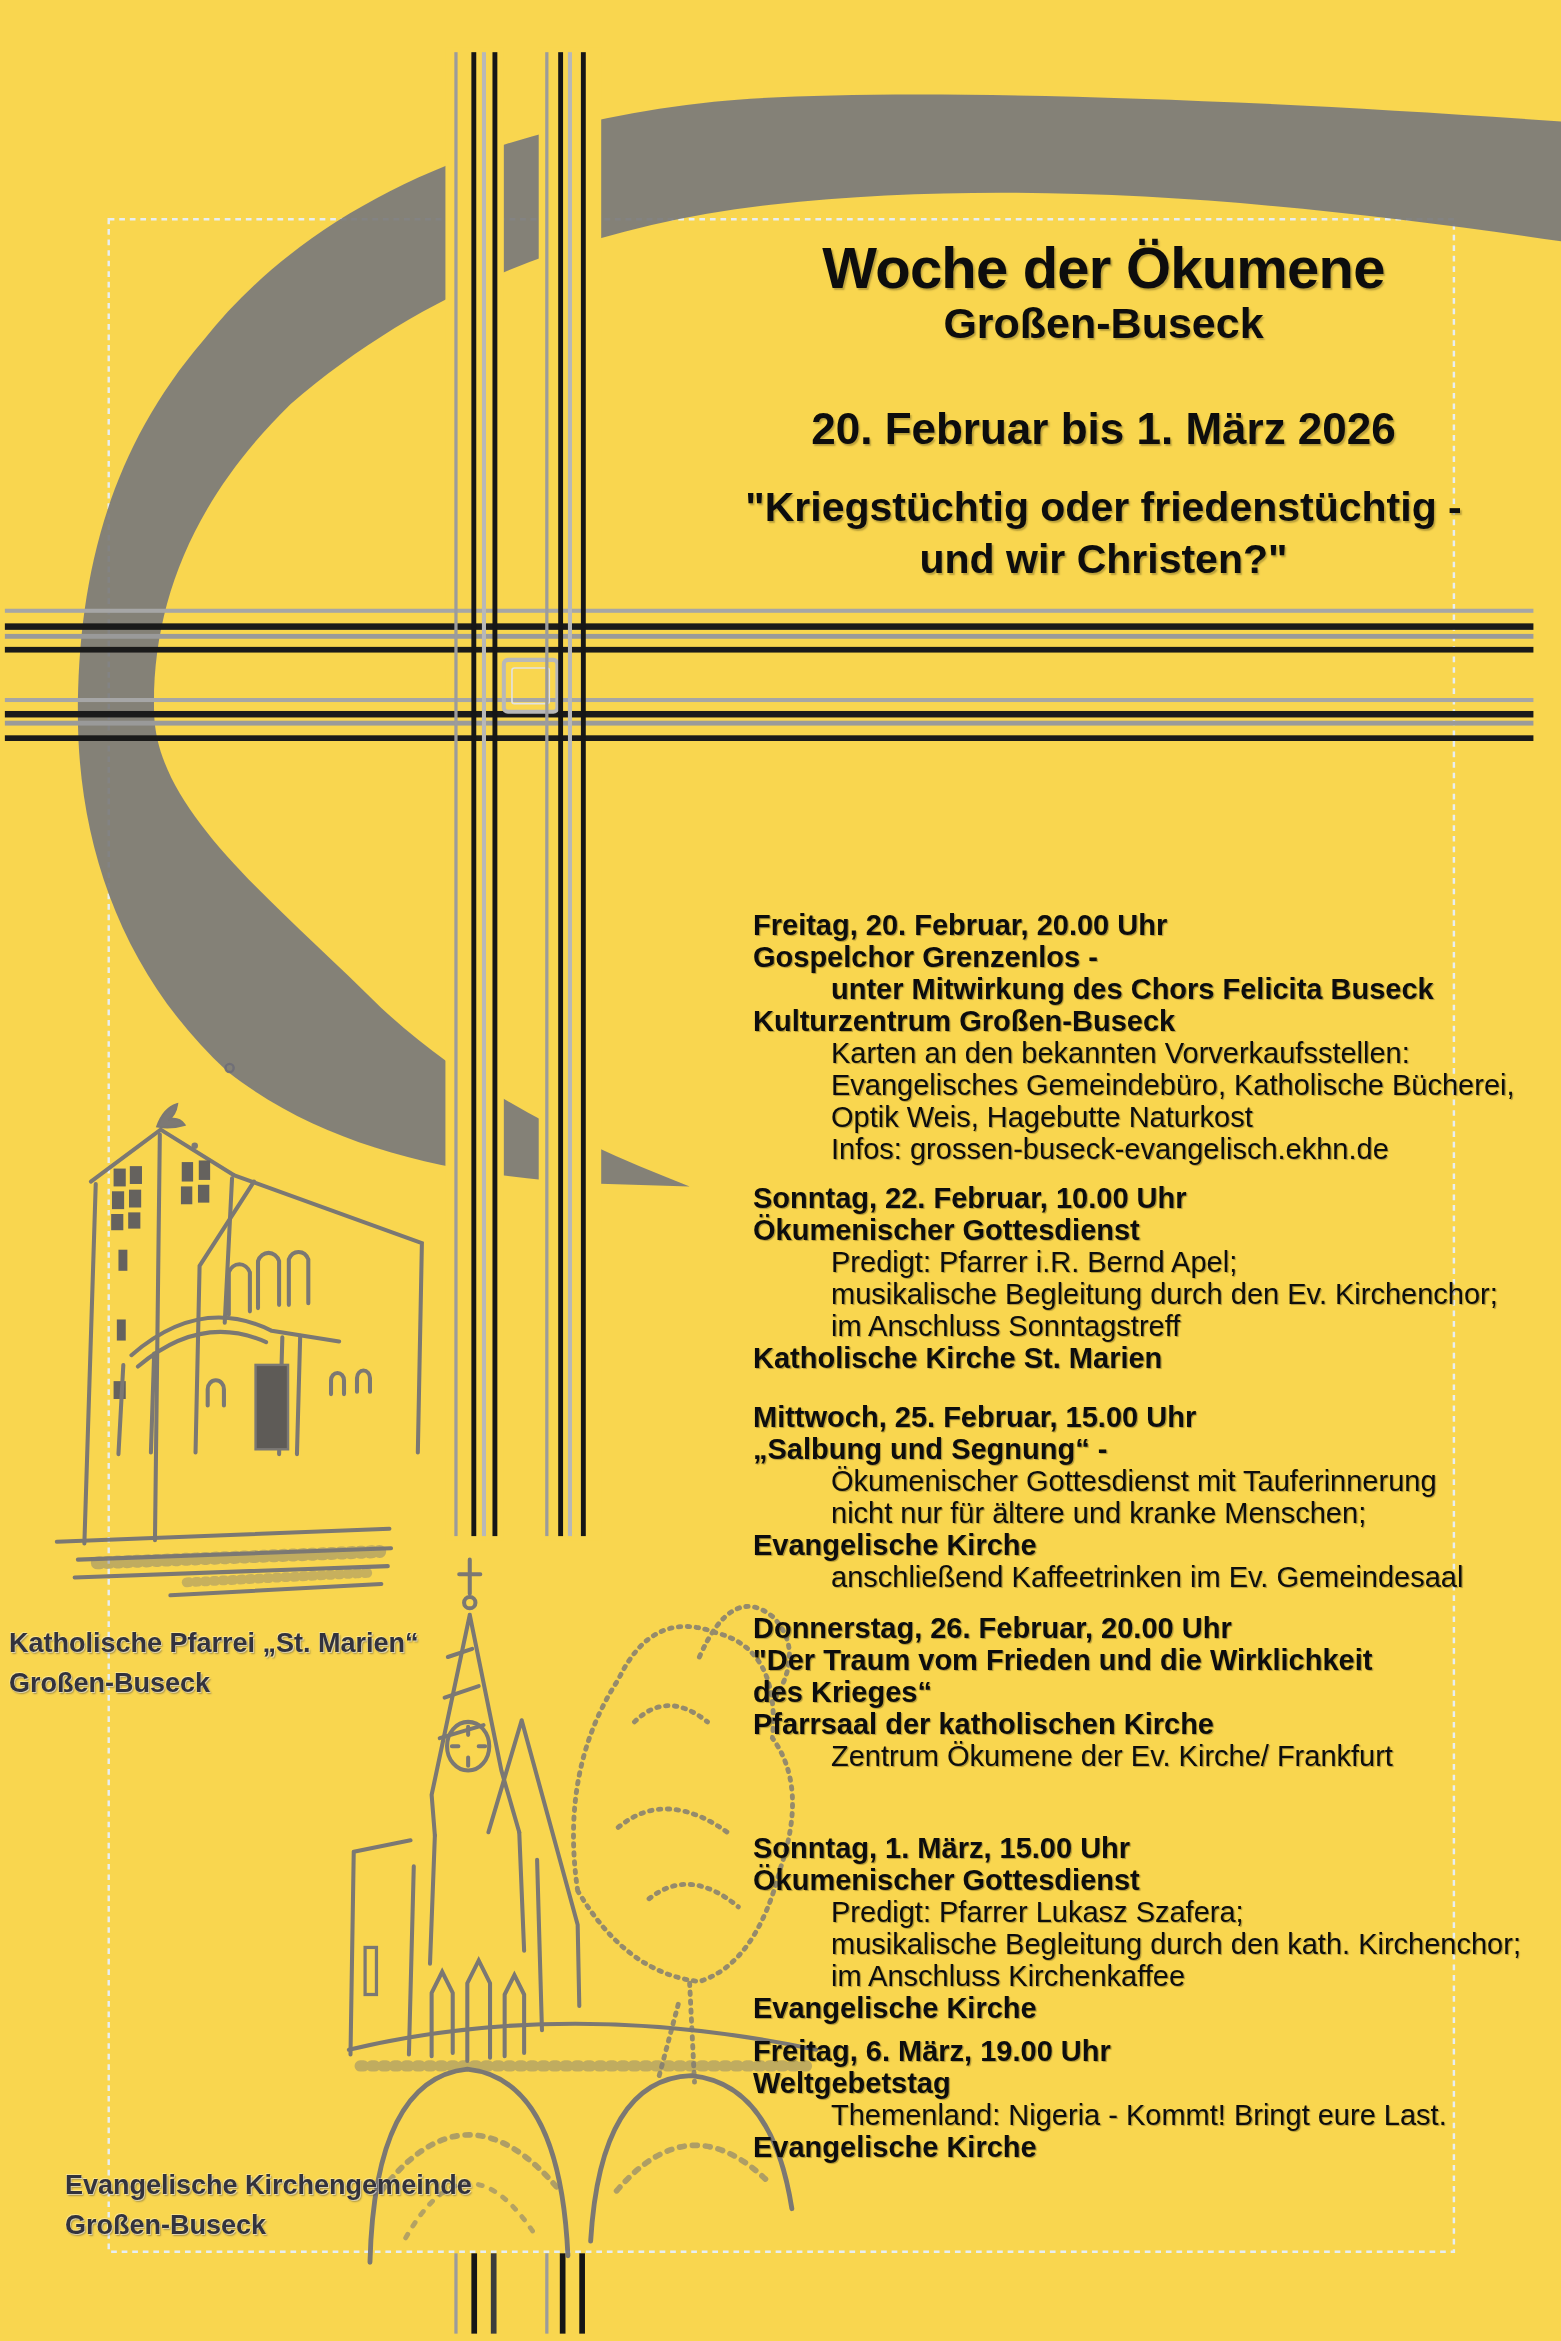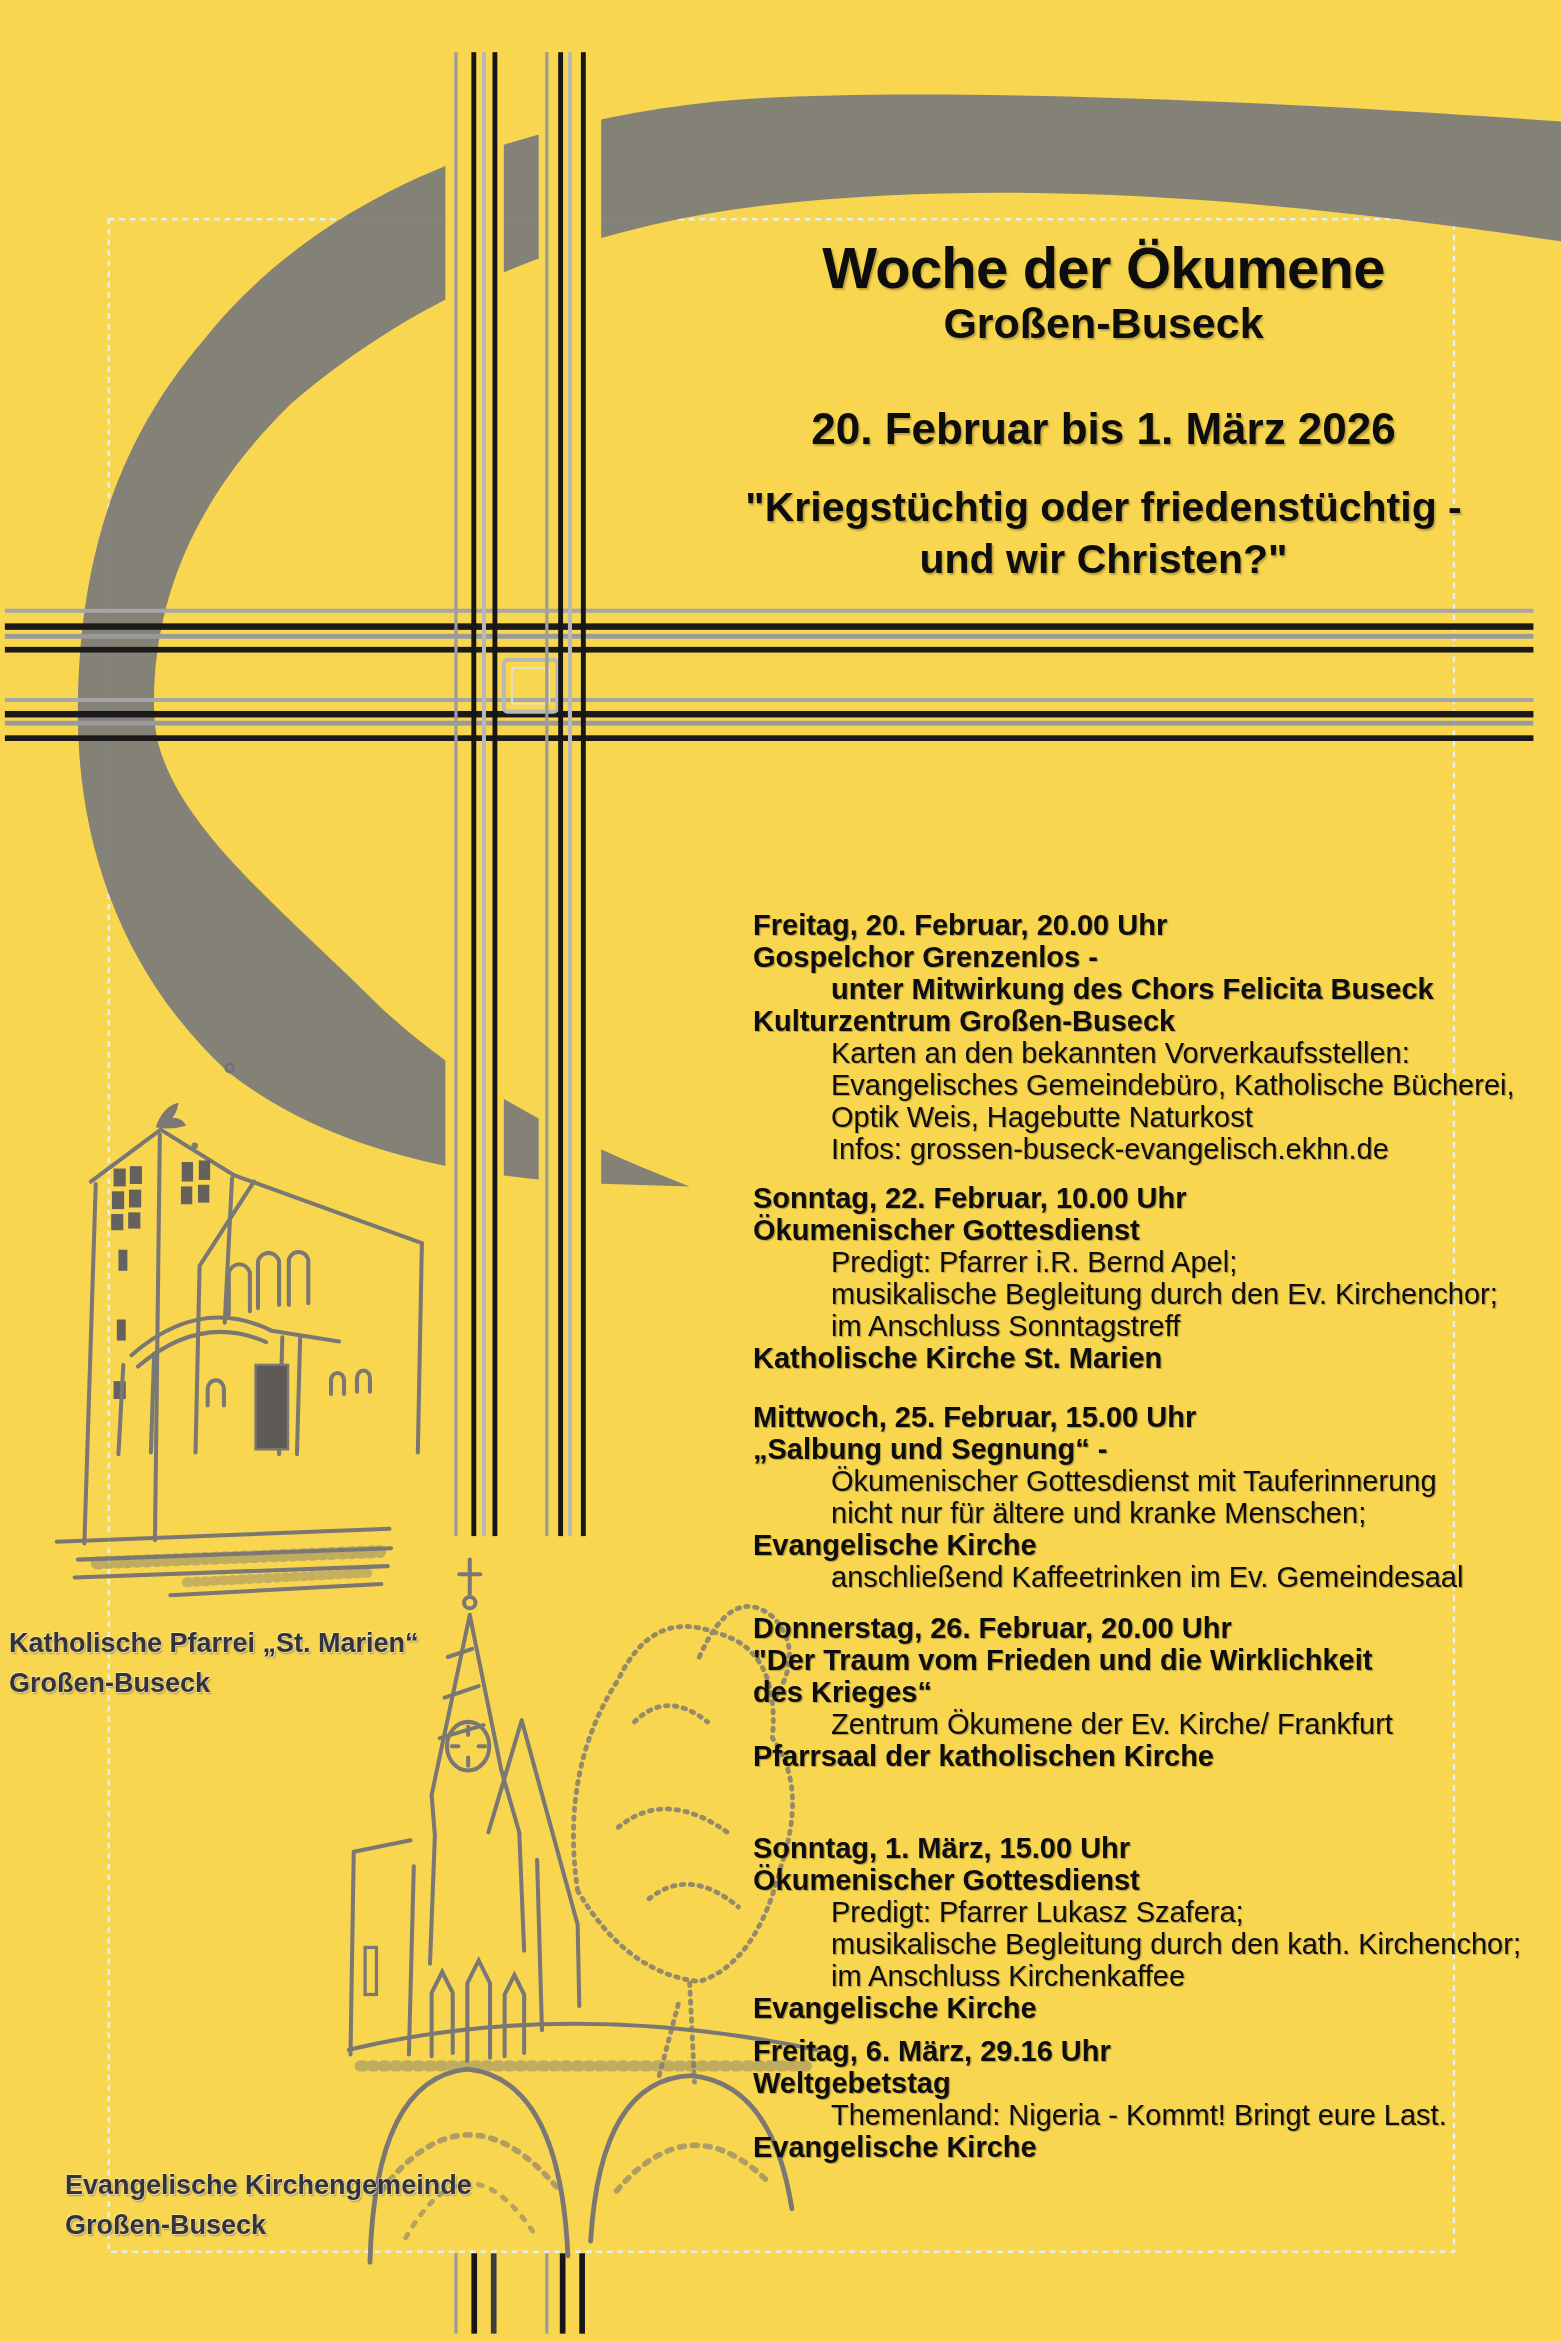--- a/index.html
+++ b/index.html
@@ -199,33 +199,33 @@
       <div class="ev-line b">„Salbung und Segnung“ -</div>
       <div class="ev-line ind">Ökumenischer Gottesdienst mit Tauferinnerung</div>
       <div class="ev-line ind">nicht nur für ältere und kranke Menschen;</div>
       <div class="ev-line b">Evangelische Kirche</div>
       <div class="ev-line ind">anschließend Kaffeetrinken im Ev. Gemeindesaal</div>
     </div>
     <div class="event" style="top: 1612px;">
       <div class="ev-line b">Donnerstag, 26. Februar, 20.00 Uhr</div>
       <div class="ev-line b">"Der Traum vom Frieden und die Wirklichkeit</div>
       <div class="ev-line b">des Krieges“</div>
+      <div class="ev-line b">Pfarrsaal der katholischen Kirche</div>
       <div class="ev-line ind">Zentrum Ökumene der Ev. Kirche/ Frankfurt</div>
-      <div class="ev-line b">Pfarrsaal der katholischen Kirche</div>
     </div>
     <div class="event" style="top: 1832px;">
       <div class="ev-line b">Sonntag, 1. März, 15.00 Uhr</div>
       <div class="ev-line b">Ökumenischer Gottesdienst</div>
       <div class="ev-line ind">Predigt: Pfarrer Lukasz Szafera;</div>
       <div class="ev-line ind">musikalische Begleitung durch den kath. Kirchenchor;</div>
       <div class="ev-line ind">im Anschluss Kirchenkaffee</div>
       <div class="ev-line b">Evangelische Kirche</div>
     </div>
     <div class="event" style="top: 2035px;">
-      <div class="ev-line b">Freitag, 6. März, 29.16 Uhr</div>
+      <div class="ev-line b">Freitag, 6. März, 19.00 Uhr</div>
       <div class="ev-line b">Weltgebetstag</div>
       <div class="ev-line ind">Themenland: Nigeria - Kommt! Bringt eure Last.</div>
       <div class="ev-line b">Evangelische Kirche</div>
     </div>
   </div>
 
 <div class="caption cap-cath">
   <div>Katholische Pfarrei „St. Marien“</div>
   <div>Großen-Buseck</div>
 </div>

